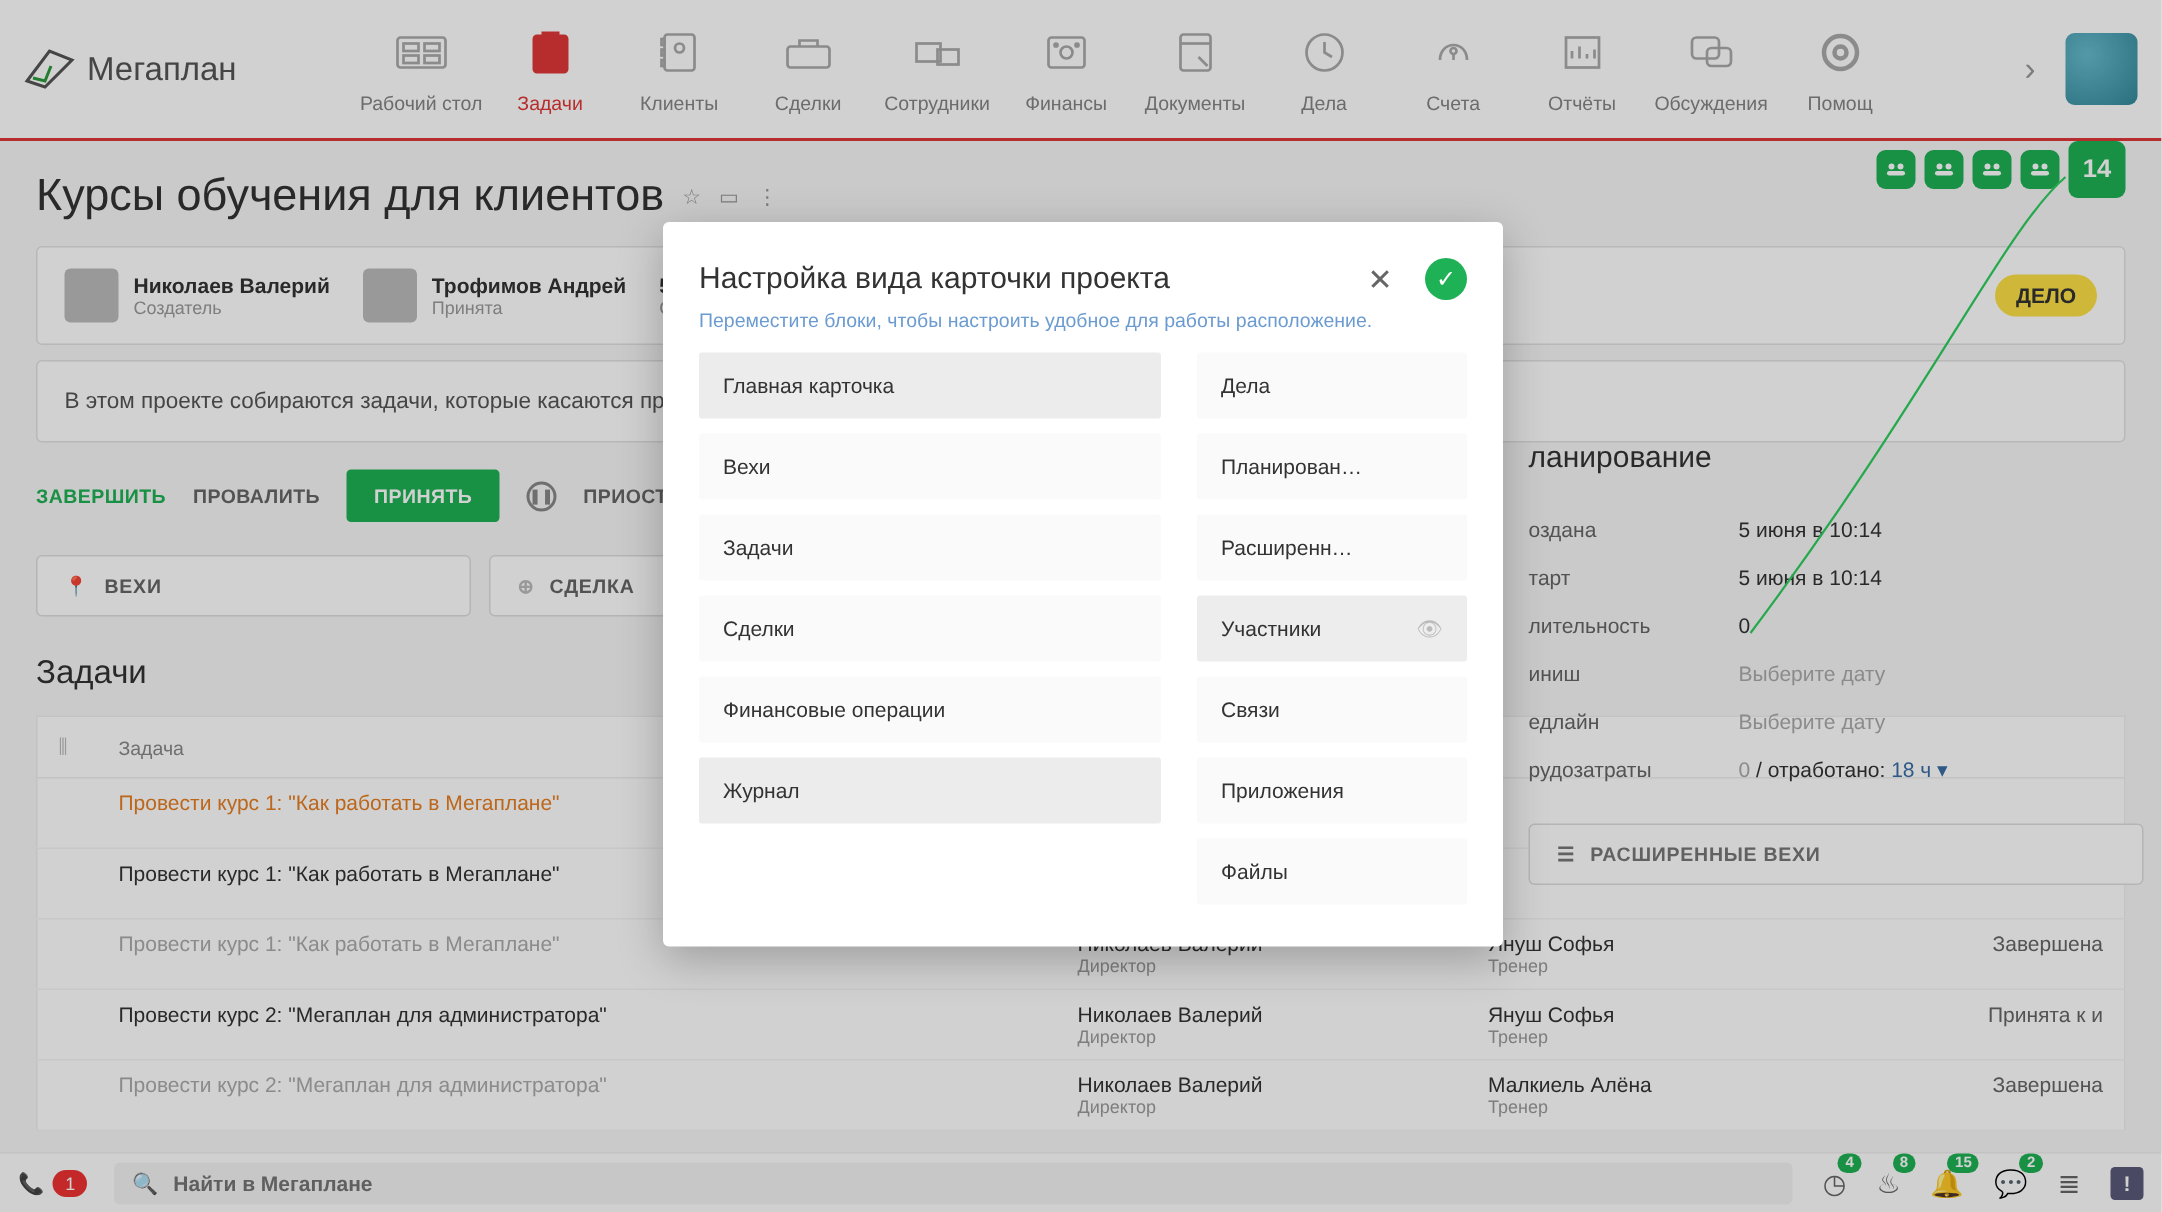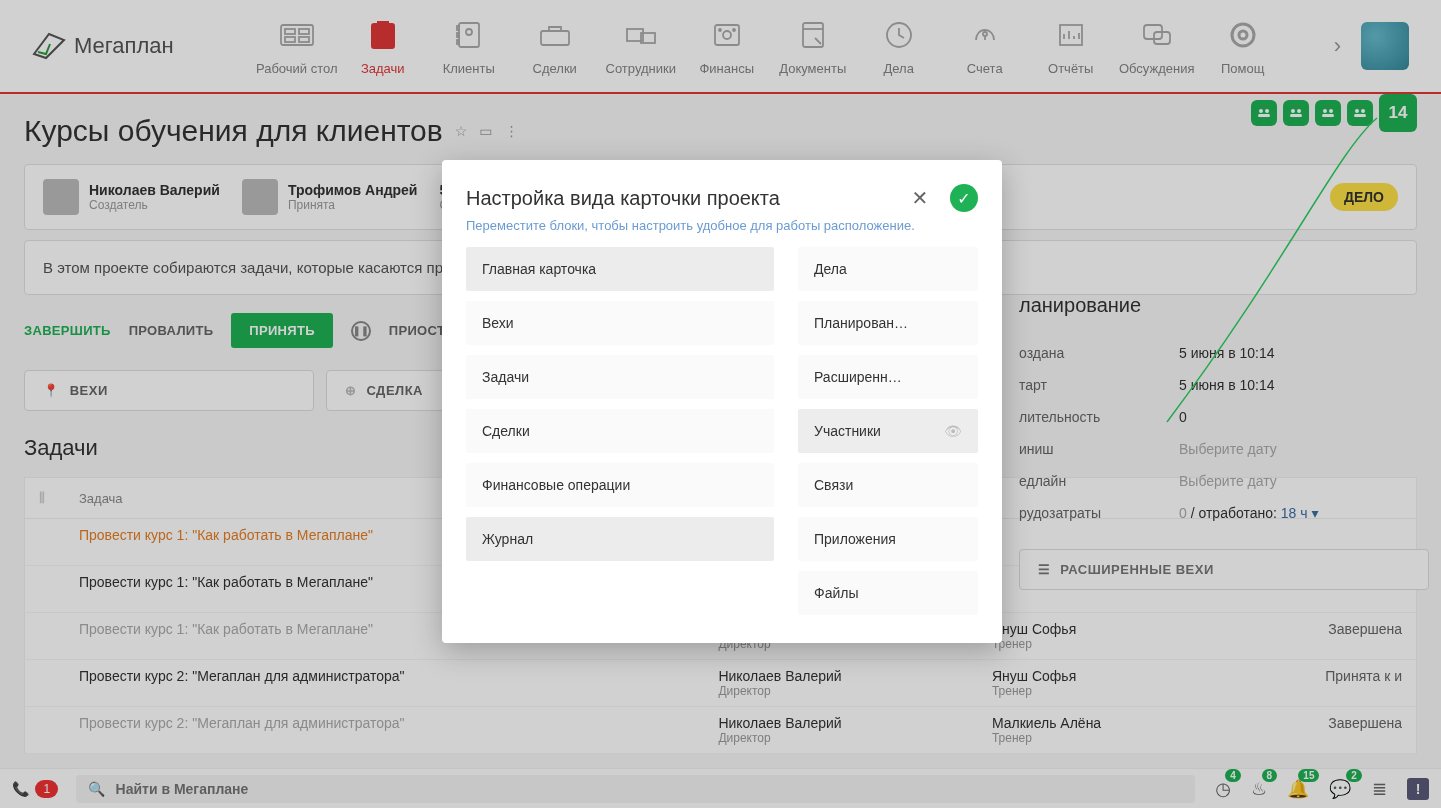--- a/index.html
+++ b/index.html
@@ -1,19 +1,19 @@
 <!DOCTYPE html>
 <html><head>
 <meta charset="utf-8">
 <style>
 * { box-sizing: border-box; margin: 0; padding: 0; }
 body { font-family: 'Segoe UI', Arial, sans-serif; font-size: 14px; color: #333; background: #f7f7f7; overflow: hidden; width: 1441px; height: 808px; position: relative; }
 
 
-.topbar { height: 94px; background: #fff; border-bottom: 2px solid #e03838; display: flex; align-items: center; padding: 0 32px; }
+.topbar { height: 94px; background: #fff; border-bottom: 2px solid #e03838; display: flex; align-items: center; padding: 0 16px; }
 .logo { display: flex; align-items: center; margin-right: 80px; }
 .logo svg { margin-right: 8px; }
 .logo-text { font-size: 22px; font-weight: 500; color: #555; }
 .nav-items { display: flex; gap: 0; flex: 1; }
 .nav-item { display: flex; flex-direction: column; align-items: center; width: 86px; cursor: pointer; color: #848484; font-size: 13px; }
 .nav-item .icon-box { width: 44px; height: 36px; display:flex; align-items:center; justify-content:center; margin-bottom:8px; }
 .nav-item.active { color: #e03838; }
 .nav-item.active .icon-box svg { stroke: #e03838; fill: #e03838; }
 .nav-arrow { color: #999; font-size: 22px; margin-left: 8px; cursor:pointer; align-self: center; }
 .user-avatar { width: 48px; height: 48px; border-radius: 6px; margin-left: 20px; background: linear-gradient(145deg,#3a7,#2b6); background-image: radial-gradient(circle at 30% 30%, #6bc, #389); cursor:pointer; }
@@ -60,41 +60,41 @@
 .tasks-table td { padding:8px 14px; font-size:14px; border-bottom:1px solid #f4f4f4; vertical-align:top; }
 .task-link { color:#e67e22; cursor:pointer; }
 .task-link.muted { color:#aaa; }
 .task-link.norm { color:#333; }
 .sub-role { color:#9a9a9a; font-size:12px; }
 .status-col { text-align:right; color:#666; }
 
 
 .right-panel { position:absolute; right:12px; top:200px; width:410px; }
 .rp-title { font-size:20px; font-weight:400; margin-bottom:20px; }
-.rp-row { display:flex; padding:8px 0; font-size:14px;gap:20px; }
+.rp-row { display:flex; padding:8px 0; font-size:14px; }
 .rp-label { width:140px; color:#666; }
 .rp-val { color:#333; }
 .rp-val.link { color:#3a6ea5; cursor:pointer; }
 .rp-val.muted{ color:#aaa; }
 .ext-fields-btn { border:1px solid #ddd; border-radius:4px; padding:12px 18px; background:#fff; display:flex; align-items:center; gap:10px; cursor:pointer; font-weight:600; color:#777; letter-spacing:.5px; font-size:13px; margin-top:20px; }
 
 
 .bottombar { position:absolute; bottom:0; left:0; right:0; height:40px; background:#fefefe; border-top:1px solid #eee; display:flex; align-items:center; padding:0 12px; }
 .bb-left-icon { color:#bbb; margin-right:6px; }
 .bb-badge { background:#e33; color:#fff; border-radius:12px; padding:2px 8px; font-size:12px; margin-right:18px; }
 .bb-search { flex:1; display:flex; align-items:center; gap:10px; background:#f3f3f3; border-radius:4px; padding:6px 12px; margin-right:20px; }
 .bb-search input { border:none; background:transparent; outline:none; font-size:14px; flex:1; color:#555;font-weight:bold; }
 .bb-right { display:flex; gap:20px; align-items:center; }
 .bb-icon-wrap { position:relative; color:#666; cursor:pointer; }
 .bb-icon-badge { position:absolute; top:-9px; right:-10px; background:#1fb155; color:#fff; border-radius:10px; font-size:10px; padding:1px 5px; font-weight:600; }
 .bb-exclaim { background:#5a5a7a; width:22px; height:22px; border-radius:3px; display:flex; align-items:center; justify-content:center; color:#fff; font-weight:700; }
 
 
 .dim-overlay { position:absolute; inset:0; background:rgba(0,0,0,0.18); z-index:5; }
-.modal { position:absolute; left:442px; top:160px; width:560px; background:#fff; border-radius:4px; box-shadow:0 8px 30px rgba(0,0,0,.25); z-index:6; padding:24px 24px 28px 24px; }
+.modal { position:absolute; left:442px; top:148px; width:560px; background:#fff; border-radius:4px; box-shadow:0 8px 30px rgba(0,0,0,.25); z-index:6; padding:24px 24px 28px 24px; }
 .modal-head { display:flex; align-items:center; margin-bottom:6px; }
 .modal-title { font-size:20px; font-weight:500; flex:1; }
 .modal-close { width:28px; height:28px; display:flex; align-items:center; justify-content:center; color:#666; font-size:20px; cursor:pointer; margin-right:16px; }
 .modal-ok { width:28px; height:28px; border-radius:50%; background:#1fb155; color:#fff; display:flex; align-items:center; justify-content:center; font-size:16px; cursor:pointer; }
 .modal-sub { color:#6b9bd1; font-size:13px; margin-bottom:14px; }
 .modal-cols { display:flex; gap:24px; }
 .modal-col { flex:1; display:flex; flex-direction:column; gap:10px; }
 .block-item { background:#fafafa; border-radius:2px; padding:14px 16px; font-size:14px; cursor:grab; display:flex; align-items:center; justify-content:space-between; }
 .block-item.sel-gray { background:#ececec; }
 .block-item.highlight { background:#ededed; position:relative; }

